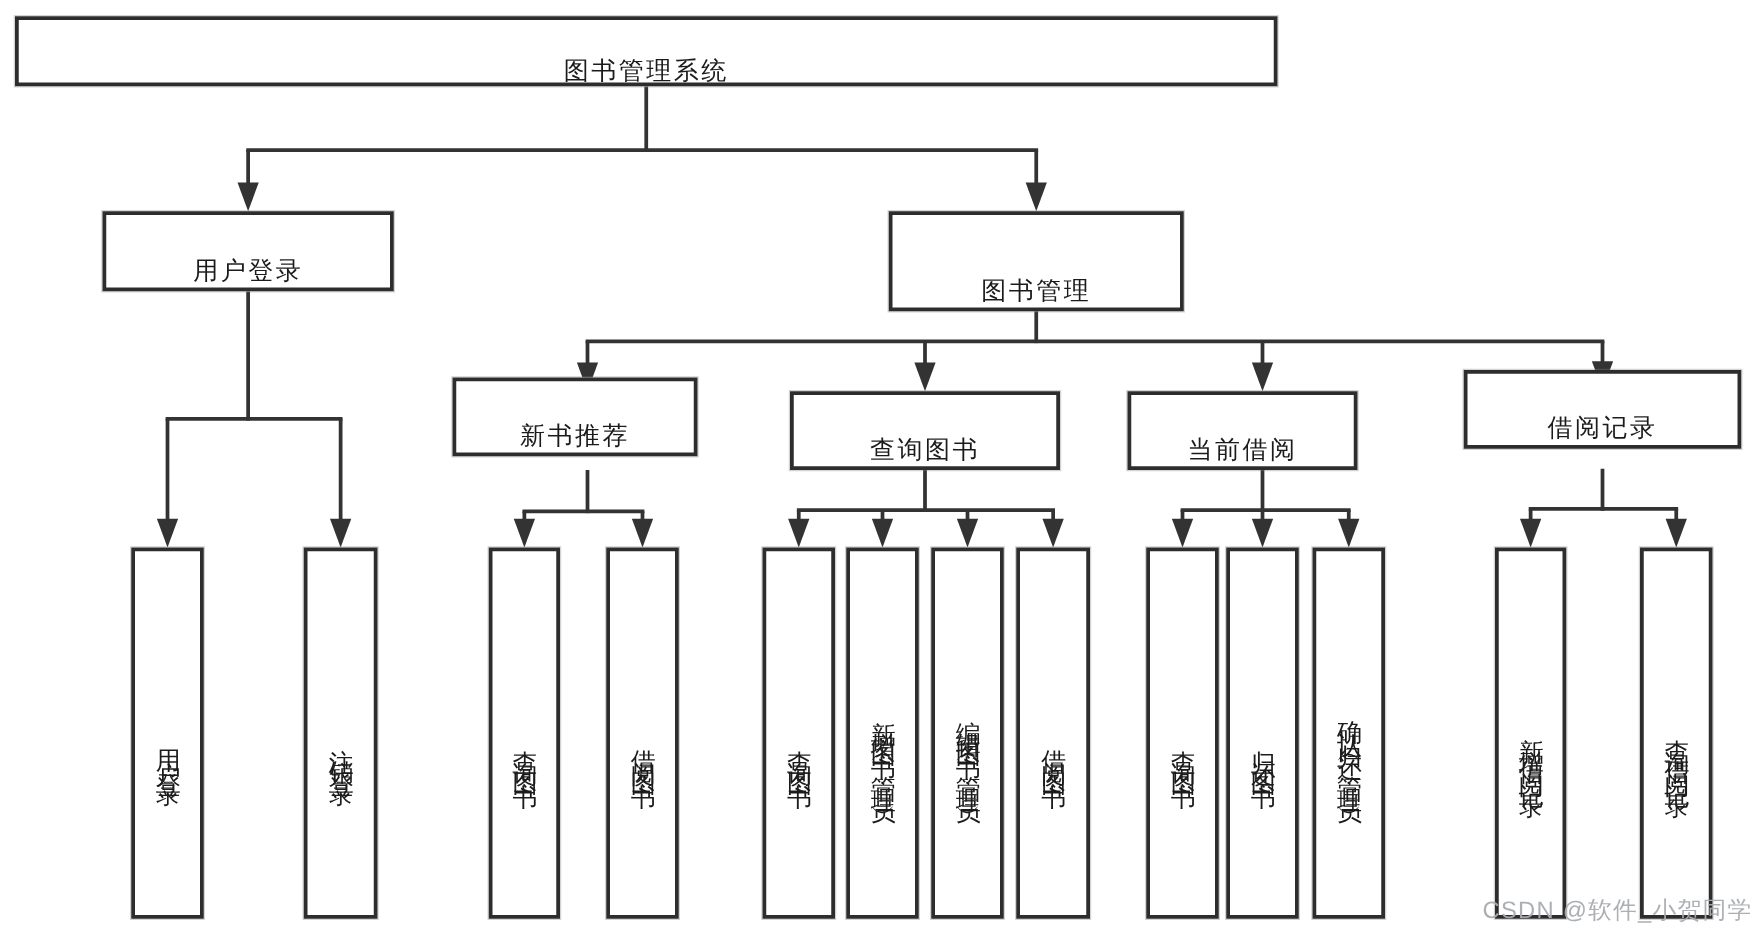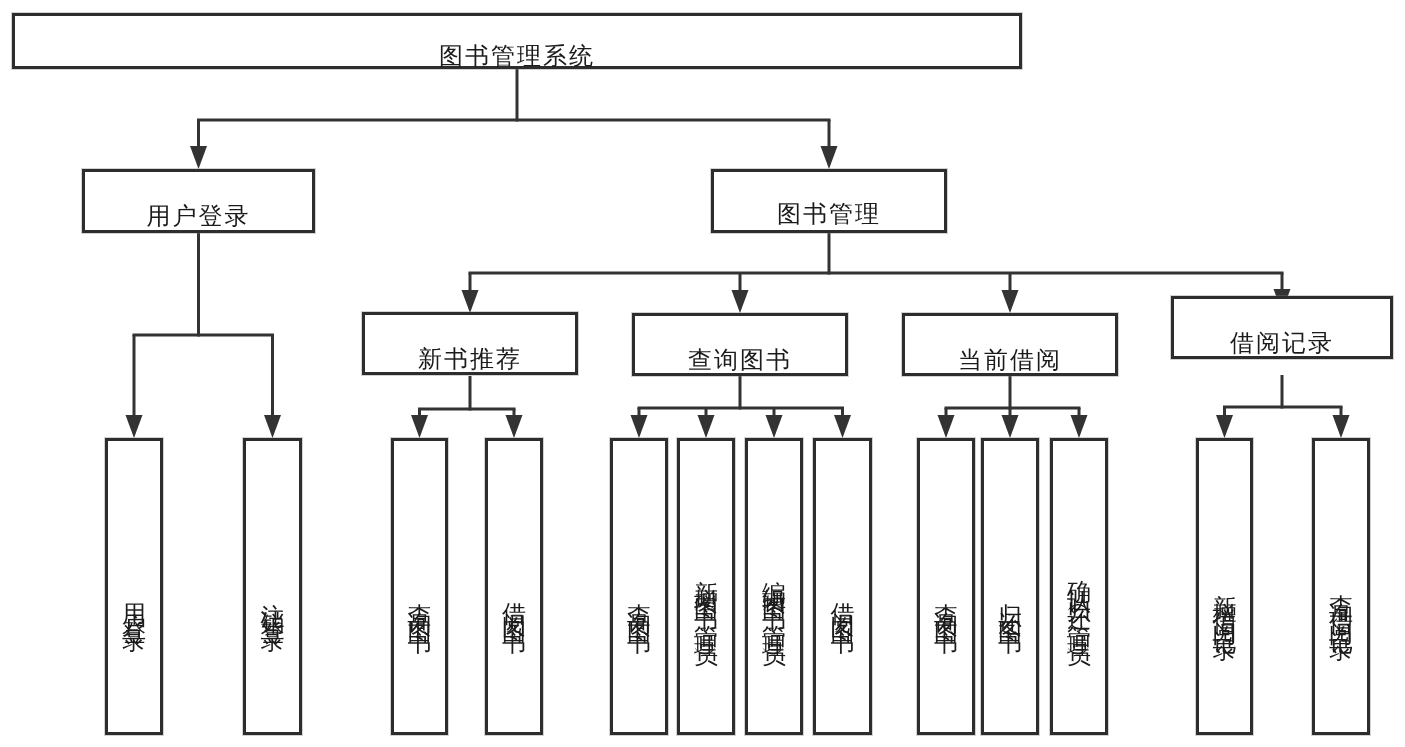--- a/index.html
+++ b/index.html
@@ -27,21 +27,21 @@
     background: #ffffff;
     border: 3px solid #2d2d2d;
     box-shadow: 0 0 0 1px rgba(130,130,130,0.35);
     display: flex;
     align-items: center;
     justify-content: center;
     z-index: 2;
   }
   .node .label {
     color: #1b1b1b;
-    font-size: 24px;
+    font-size: 20px;
     white-space: nowrap;
     text-align: center;
     margin-top: 30px;
   }
   .node.horizontal .label {
     letter-spacing: 2px;
   }
   .node.vertical .label {
     writing-mode: vertical-rl;
     letter-spacing: 9px;
@@ -118,30 +118,30 @@
       <line x1="1341" y1="407" x2="1341" y2="419" stroke="#333333" stroke-width="3"></line>
       <polygon points="1332.5,415 1349.5,415 1341,438" fill="#333333"></polygon>
     </svg>
   <div id="nodes">
       <div class="node horizontal" style="left: 12px; top: 13px; width: 1010px; height: 56px;">
         <span class="label">图书管理系统</span>
       </div>
       <div class="node horizontal" style="left: 82px; top: 169px; width: 233px; height: 64px;">
         <span class="label">用户登录</span>
       </div>
-      <div class="node horizontal" style="left: 711px; top: 169px; width: 236px; height: 64px; align-items: flex-end;">
+      <div class="node horizontal" style="left: 711px; top: 169px; width: 236px; height: 80px; align-items: flex-end;">
         <span class="label">图书管理</span>
       </div>
-      <div class="node horizontal" style="left: 362px; top: 312px; width: 216px; height: 63px; font-family: Liberation Mono, monospace;">
+      <div class="node horizontal" style="left: 362px; top: 302px; width: 196px; height: 63px; font-family: Liberation Mono, monospace;">
         <span class="label">新书推荐</span>
       </div>
       <div class="node horizontal" style="left: 632px; top: 313px; width: 216px; height: 63px;">
         <span class="label">查询图书</span>
       </div>
-      <div class="node horizontal" style="left: 902px; top: 313px; width: 216px; height: 63px;">
+      <div class="node horizontal" style="left: 902px; top: 313px; width: 184px; height: 63px;">
         <span class="label">当前借阅</span>
       </div>
       <div class="node horizontal" style="left: 1171px; top: 296px; width: 222px; height: 63px;">
         <span class="label">借阅记录</span>
       </div>
       <div class="node vertical" style="left: 105px; top: 438px; width: 58px; height: 297px;">
         <span class="label">用户登录</span>
       </div>
       <div class="node vertical" style="left: 243px; top: 438px; width: 59px; height: 297px;">
         <span class="label">注销登录</span>
@@ -173,13 +173,14 @@
       <div class="node vertical" style="left: 1050px; top: 438px; width: 58px; height: 297px;">
         <span class="label">确认归还（管理员）</span>
       </div>
       <div class="node vertical" style="left: 1196px; top: 438px; width: 57px; height: 297px;">
         <span class="label">新增借阅记录</span>
       </div>
       <div class="node vertical" style="left: 1312px; top: 438px; width: 58px; height: 297px;">
         <span class="label">查询借阅记录</span>
       </div>
     </div>
+  <div id="watermark">CSDN @软件_小贺同学</div>
 </div>
 
 </body></html>

